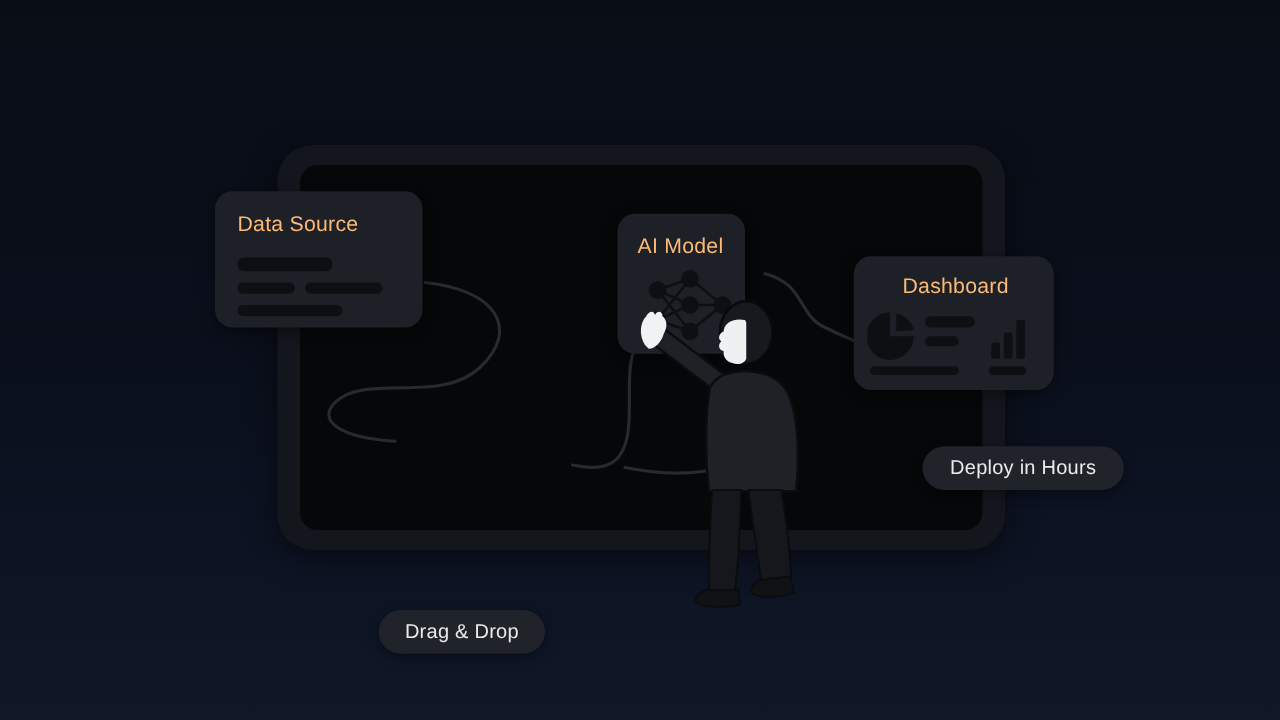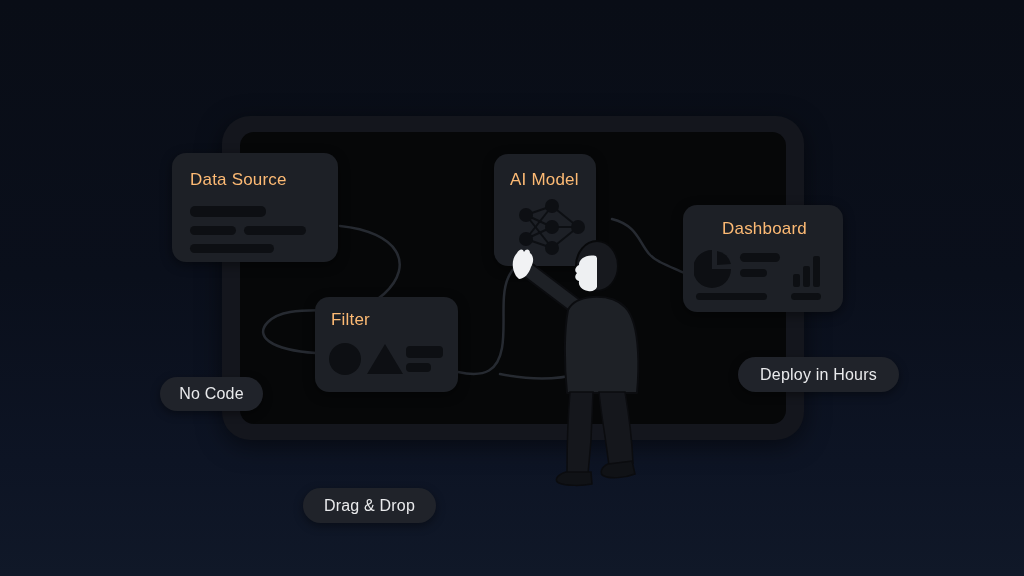--- a/index.html
+++ b/index.html
@@ -26,21 +26,21 @@
   .card{
     position:absolute;z-index:3;background:#1d2026;border-radius:14px;
     box-shadow:0 3px 12px rgba(0,0,0,.45);
   }
   .card-title{
     position:absolute;color:#fdba74;font-size:17px;font-weight:500;letter-spacing:.2px;
   }
   .bar{position:absolute;background:#0d0f13;border-radius:5px;}
   .card-datasource{left:172px;top:153px;width:166px;height:109px;}
   .card-filter{left:315px;top:297px;width:143px;height:95px;}
-  .card-aimodel{left:494px;top:154px;width:102px;height:112px;text-decoration:underline;}
+  .card-aimodel{left:494px;top:171px;width:102px;height:112px;text-decoration:underline;}
   .card-dashboard{left:683px;top:205px;width:160px;height:107px;}
   .f-circle{position:absolute;left:14px;top:46px;width:32px;height:32px;border-radius:50%;background:#0d0f13;}
   .f-triangle{position:absolute;left:52px;top:47px;width:0;height:0;
     border-left:18px solid transparent;border-right:18px solid transparent;border-bottom:30px solid #0d0f13;}
   .icon-abs{position:absolute;}
   
   .badge{
     position:absolute;z-index:5;background:#20232a;border-radius:18px;
     display:flex;align-items:center;justify-content:center;
     color:#e9eaec;font-size:16px;font-weight:500;letter-spacing:.2px;
@@ -71,29 +71,20 @@
   <div class="card card-datasource">
     <div class="card-title" style="left:18px;top:17px;">Data Source</div>
     <div>
       <div class="bar" style="left:18px;top:53px;width:76px;height:11px;"></div>
       <div class="bar" style="left:18px;top:73px;width:46px;height:9px;"></div>
       <div class="bar" style="left:72px;top:73px;width:62px;height:9px;"></div>
       <div class="bar" style="left:18px;top:91px;width:84px;height:9px;"></div>
     </div>
   </div>
 
-  <div class="card card-filter">
-    <div class="card-title" style="left:16px;top:13px;">Filter</div>
-    <div>
-      <span class="f-circle"></span>
-      <span class="f-triangle"></span>
-      <div class="bar" style="left:91px;top:49px;width:37px;height:12px;border-radius:4px;"></div>
-      <div class="bar" style="left:91px;top:66px;width:25px;height:9px;border-radius:4px;"></div>
-    </div>
-  </div>
 
   <div class="card card-aimodel">
     <div class="card-title" style="left:16px;top:16px;">AI Model</div>
     <svg class="icon-abs" style="left:22px;top:44px;" width="72" height="60" viewBox="0 0 72 60">
       <g stroke="#0d0f13" stroke-width="2">
         <line x1="10" y1="17" x2="36" y2="8"></line>
           <line x1="10" y1="17" x2="36" y2="29"></line>
           <line x1="10" y1="17" x2="36" y2="50"></line>
         <line x1="10" y1="41" x2="36" y2="8"></line>
           <line x1="10" y1="41" x2="36" y2="29"></line>
@@ -148,23 +139,20 @@
     <path d="M568 310 C 572 302, 580 298, 592 297 C 606 296, 618 300, 625 307 C 633 315, 637 332, 638 352
              C 639 368, 638 382, 637 393 L 567 393 C 564 365, 564 330, 568 310 Z" fill="#1e2126" stroke="#0b0c0f" stroke-width="2" stroke-linejoin="round"></path>
 
     <path d="M570 392 L593 392 L591 440 L588 474 L567 474 C 567 445, 568 415, 570 392 Z" fill="#15171c" stroke="#0b0c0f" stroke-width="1.5"></path>
     <path d="M599 392 L625 392 C 629 415, 632 440, 633 463 L 609 466 C 606 440, 601 414, 599 392 Z" fill="#15171c" stroke="#0b0c0f" stroke-width="1.5"></path>
 
     <path d="M566 472 L591 472 L592 484 C 582 486, 566 486, 559 483 C 554 481, 556 475, 566 472 Z" fill="#101216" stroke="#0b0c0f" stroke-width="1.5"></path>
     <path d="M608 464 L632 461 L635 474 C 625 478, 610 479, 604 476 C 599 474, 601 467, 608 464 Z" fill="#101216" stroke="#0b0c0f" stroke-width="1.5"></path>
   </svg>
 
-  <div class="badge badge-nocode">
-    <span>No Code</span>
-  </div>
   <div class="badge badge-deploy">
     <span>Deploy in Hours</span>
   </div>
   <div class="badge badge-dragdrop">
     <span>Drag &amp; Drop</span>
   </div>
 
 </div>
 
 </body></html>

